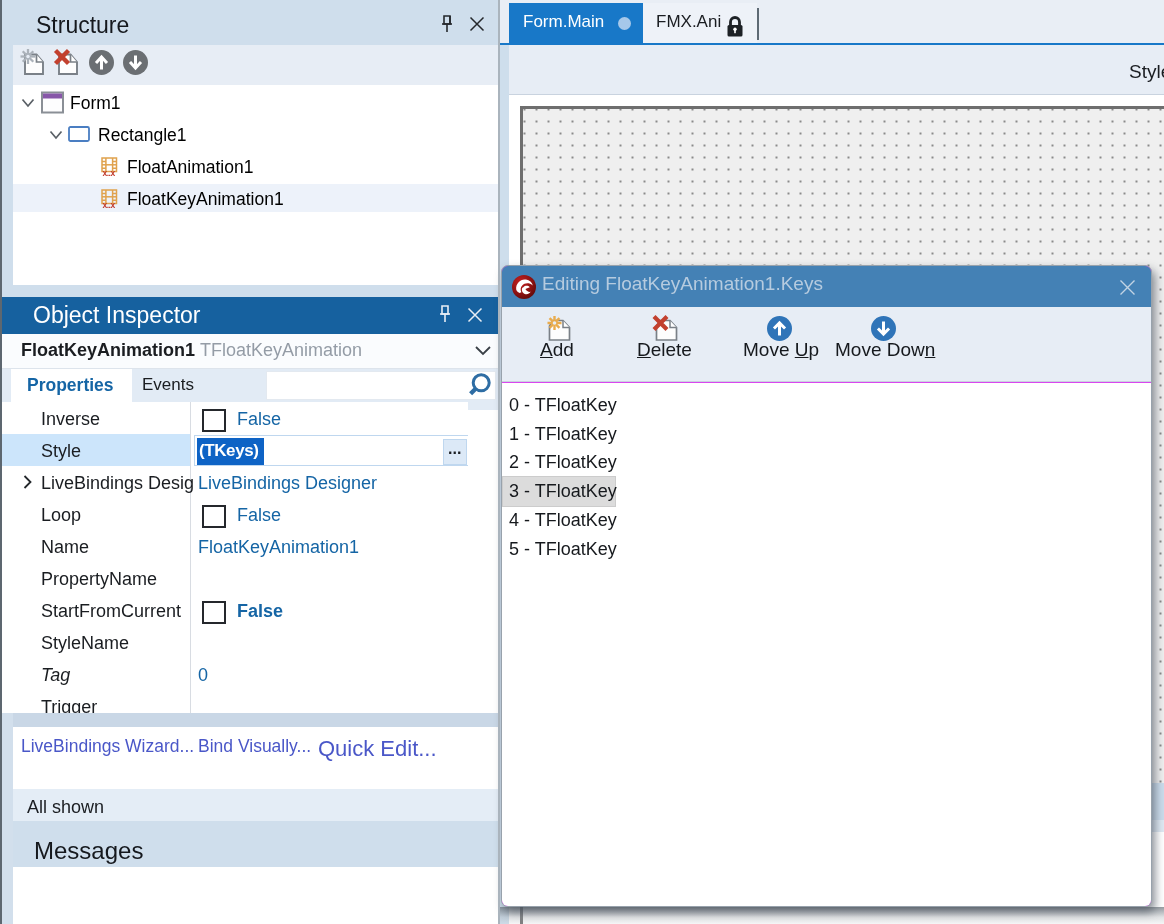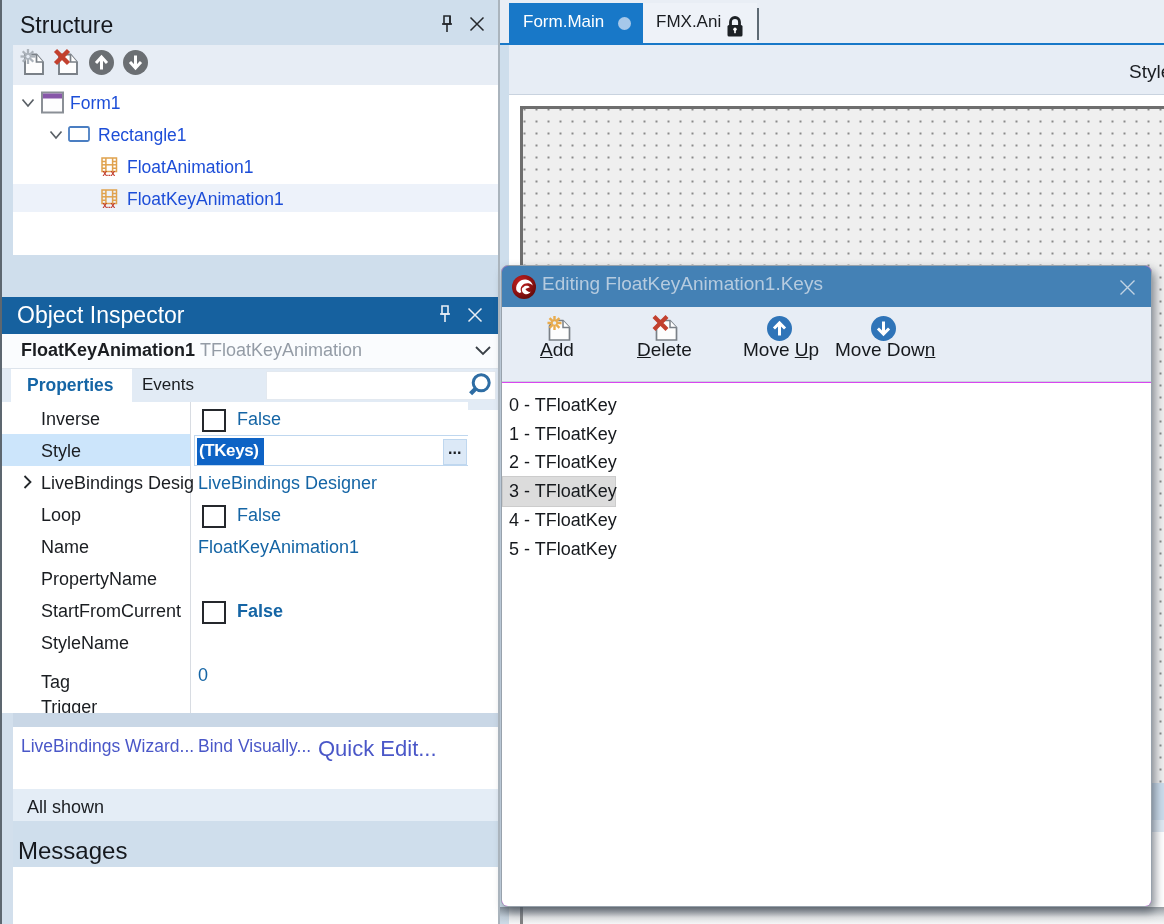--- a/index.html
+++ b/index.html
@@ -1,19 +1,19 @@
 <!DOCTYPE html>
 <html><head>
 <meta charset="utf-8">
 <style>
   * { margin:0; padding:0; box-sizing:border-box; }
   html,body { width:1164px; height:924px; overflow:hidden; background:#fff;
     font-family:"Liberation Sans", sans-serif; position:relative; }
   .abs { position:absolute; }
-  .title { font-size:23px; color:#15181d; }
+  .title { font-size:23px; color:#15181d;margin-left:16px; }
   .lbl { color:#1a1d21; }
   .val { color:#1565a5; }
   .cb { width:24px; height:23px; background:#fff; border:2.5px solid #25282c; }
 </style>
 </head>
 <body>
 
 <div class="abs" id="leftcol" style="left:0;top:0;width:500px;height:924px;background:#fff;"></div>
 <div class="abs" style="left:0;top:0;width:2px;height:924px;background:#5d6770;z-index:30;"></div>
 <div class="abs" style="left:498px;top:0;width:2px;height:924px;background:#aab4bd;z-index:30;"></div>
@@ -53,21 +53,21 @@
   </svg>
   <svg class="abs" style="left:87px;top:50px;" width="25" height="25" viewBox="0 0 25 25">
     <circle cx="12.5" cy="12.5" r="12.5" fill="#6b6f73"></circle>
     <path d="M12.5 19.5 L12.5 8 M7 13 L12.5 7 L18 13" stroke="#fff" stroke-width="3" fill="none"></path>
   </svg>
   <svg class="abs" style="left:121px;top:50px;" width="25" height="25" viewBox="0 0 25 25">
     <circle cx="12.5" cy="12.5" r="12.5" fill="#6b6f73"></circle>
     <path d="M12.5 5.5 L12.5 17 M7 12 L12.5 18 L18 12" stroke="#fff" stroke-width="3" fill="none"></path>
   </svg>
 
-  <div class="abs" style="left:11px;top:85px;width:487px;height:170px;background:#ffffff;font-size:17.5px;color:#1d4ed8;">
+  <div class="abs" style="left:11px;top:85px;width:487px;height:200px;background:#ffffff;font-size:17.5px;color:#000000;">
     <div class="abs" style="left:0;top:99px;width:487px;height:28px;background:#edf2fa;"></div>
 
     <svg class="abs" style="left:8px;top:13px;" width="14" height="10" viewBox="0 0 14 10">
         <path d="M1.5 1.5 L7 8 L12.5 1.5" stroke="#5a6066" stroke-width="1.7" fill="none"></path>
       </svg>
     <svg class="abs" style="left:36px;top:45px;" width="14" height="10" viewBox="0 0 14 10">
         <path d="M1.5 1.5 L7 8 L12.5 1.5" stroke="#5a6066" stroke-width="1.7" fill="none"></path>
       </svg>
 
     <svg class="abs" style="left:28px;top:6px;" width="23" height="23" viewBox="0 0 23 23">
@@ -150,21 +150,21 @@
     <span class="abs lbl" style="left:41px;top:39px;">Style</span>
     <svg class="abs" style="left:22px;top:72px;" width="11" height="16" viewBox="0 0 11 16">
         <path d="M2.5 2 L8.5 8 L2.5 14" stroke="#23272b" stroke-width="1.8" fill="none"></path>
       </svg>
     <span class="abs lbl" style="left:41px;top:71px;">LiveBindings Desig</span>
     <span class="abs lbl" style="left:41px;top:103px;">Loop</span>
     <span class="abs lbl" style="left:41px;top:135px;">Name</span>
     <span class="abs lbl" style="left:41px;top:167px;">PropertyName</span>
     <span class="abs lbl" style="left:41px;top:199px;">StartFromCurrent</span>
     <span class="abs lbl" style="left:41px;top:231px;">StyleName</span>
-    <span class="abs lbl" style="left:41px;top:270px;">Tag</span>
+    <span class="abs lbl" style="left:41px;top:263px;font-style:italic;">Tag</span>
     <span class="abs lbl" style="left:41px;top:295px;">Trigger</span>
 
     <div class="abs cb" style="left:202px;top:7px;"></div>
     <span class="abs val" style="left:237px;top:7px;">False</span>
     <div class="abs" style="left:194px;top:33px;width:277px;height:31px;background:#ffffff;border:1px solid #bfd7ef;"></div>
     <div class="abs" style="left:197px;top:36px;width:67px;height:27px;background:#0e63c5;"></div>
     <span class="abs" style="left:199px;top:39px;font-weight:bold;color:#ffffff;font-size:17px;letter-spacing:-0.4px;">(TKeys)</span>
     <div class="abs" style="left:443px;top:37px;width:24px;height:26px;background:#dce9f7;border:1px solid #bfd7ef;">
       <span style="position:absolute;left:4px;top:0px;color:#1a1d21;font-size:16px;font-weight:bold;">...</span>
     </div>

